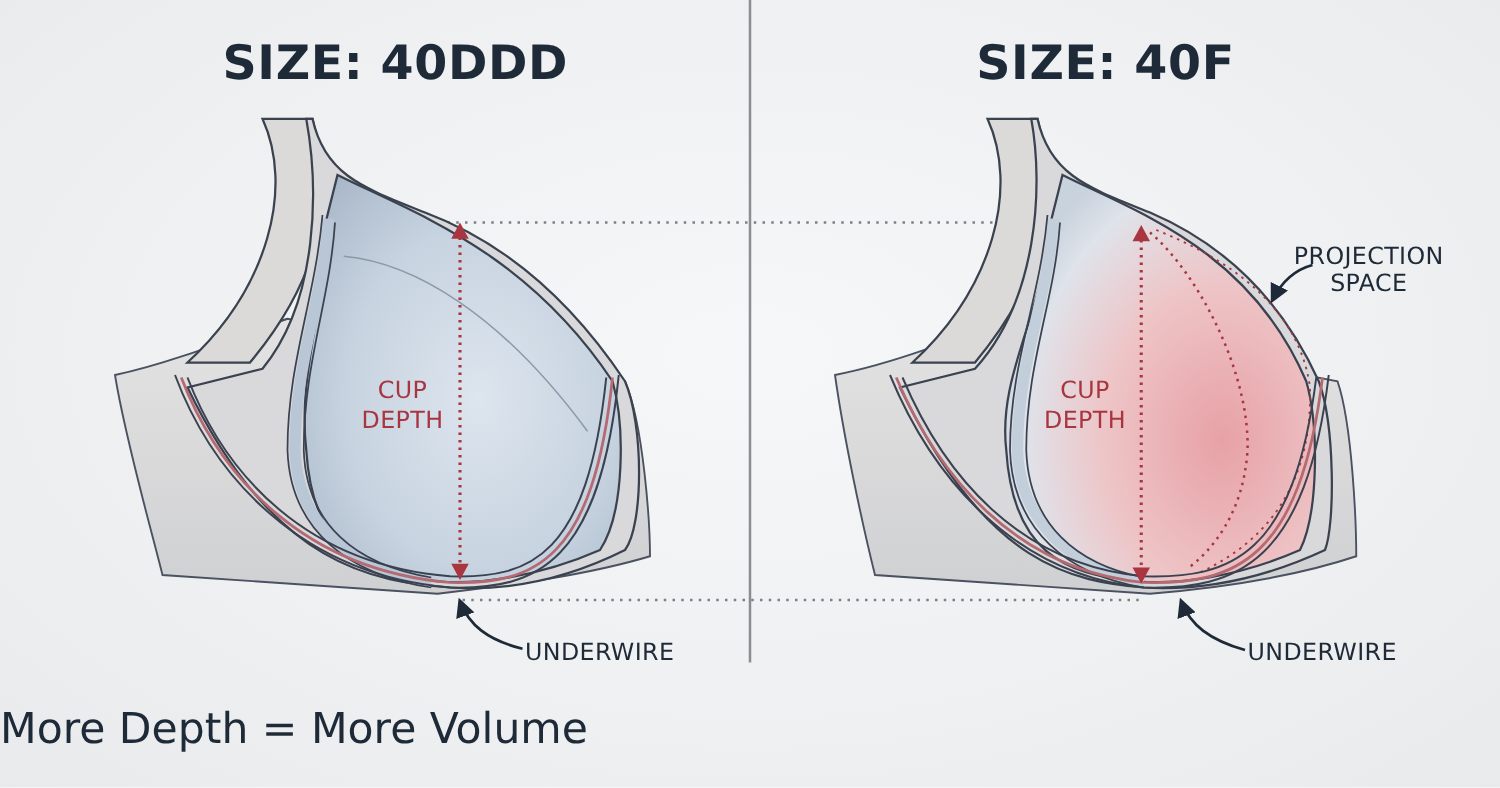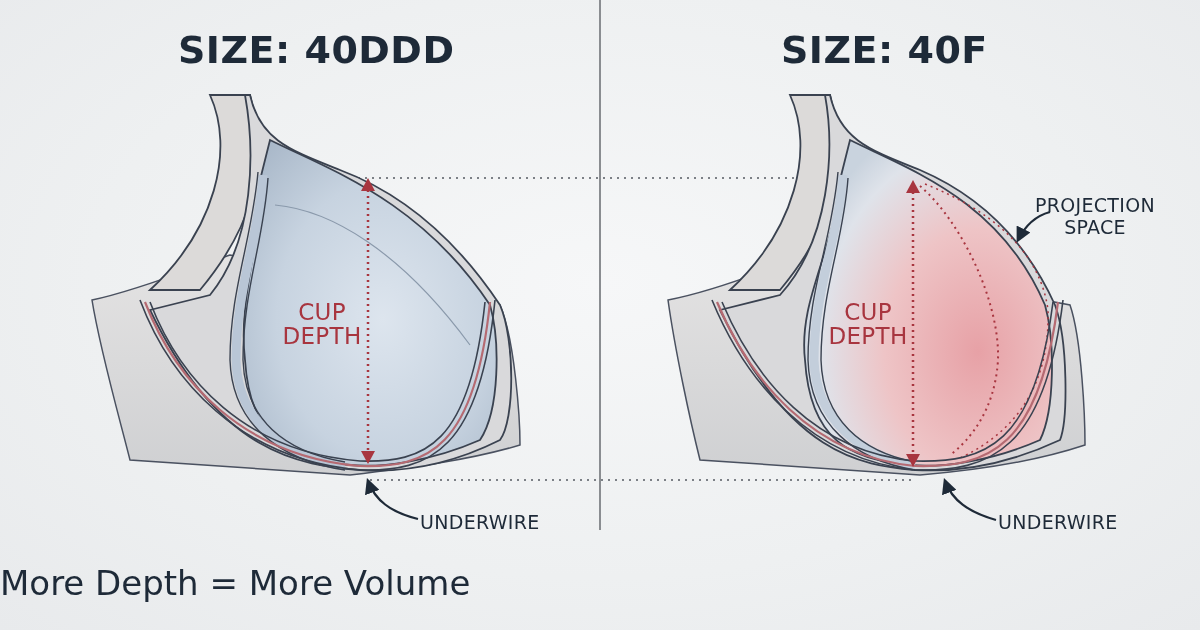--- a/index.html
+++ b/index.html
@@ -12,21 +12,21 @@
     .stage { position: absolute; left: 0; top: 0; width: 1200px; height: 630px; }
     .title {
       position: absolute; top: 28px;
       font-weight: 700; font-size: 38px; letter-spacing: 0.5px;
       color: #1e2a38;
       font-family: "DejaVu Sans", sans-serif;
     }
     #title-left { left: 178px; }
     #title-right { left: 781px; }
     .label-red {
-      position: absolute; color: #a8353f; font-size: 23px; line-height: 24px;
+      position: absolute; color: #a8353f; font-size: 19px; line-height: 24px;
       text-align: center; font-family: "DejaVu Sans", sans-serif; letter-spacing: 0.3px;
     }
     .label-dark {
       position: absolute; color: #1e2a38; font-size: 19px; line-height: 22px;
       font-family: "DejaVu Sans", sans-serif; letter-spacing: 0.3px; text-align: center;
     }
     .caption {
       position: absolute; left: 0; width: 1200px; top: 563px; text-align: left;
       font-size: 34px; color: #1e2a38; font-family: "DejaVu Sans", sans-serif;
     }

